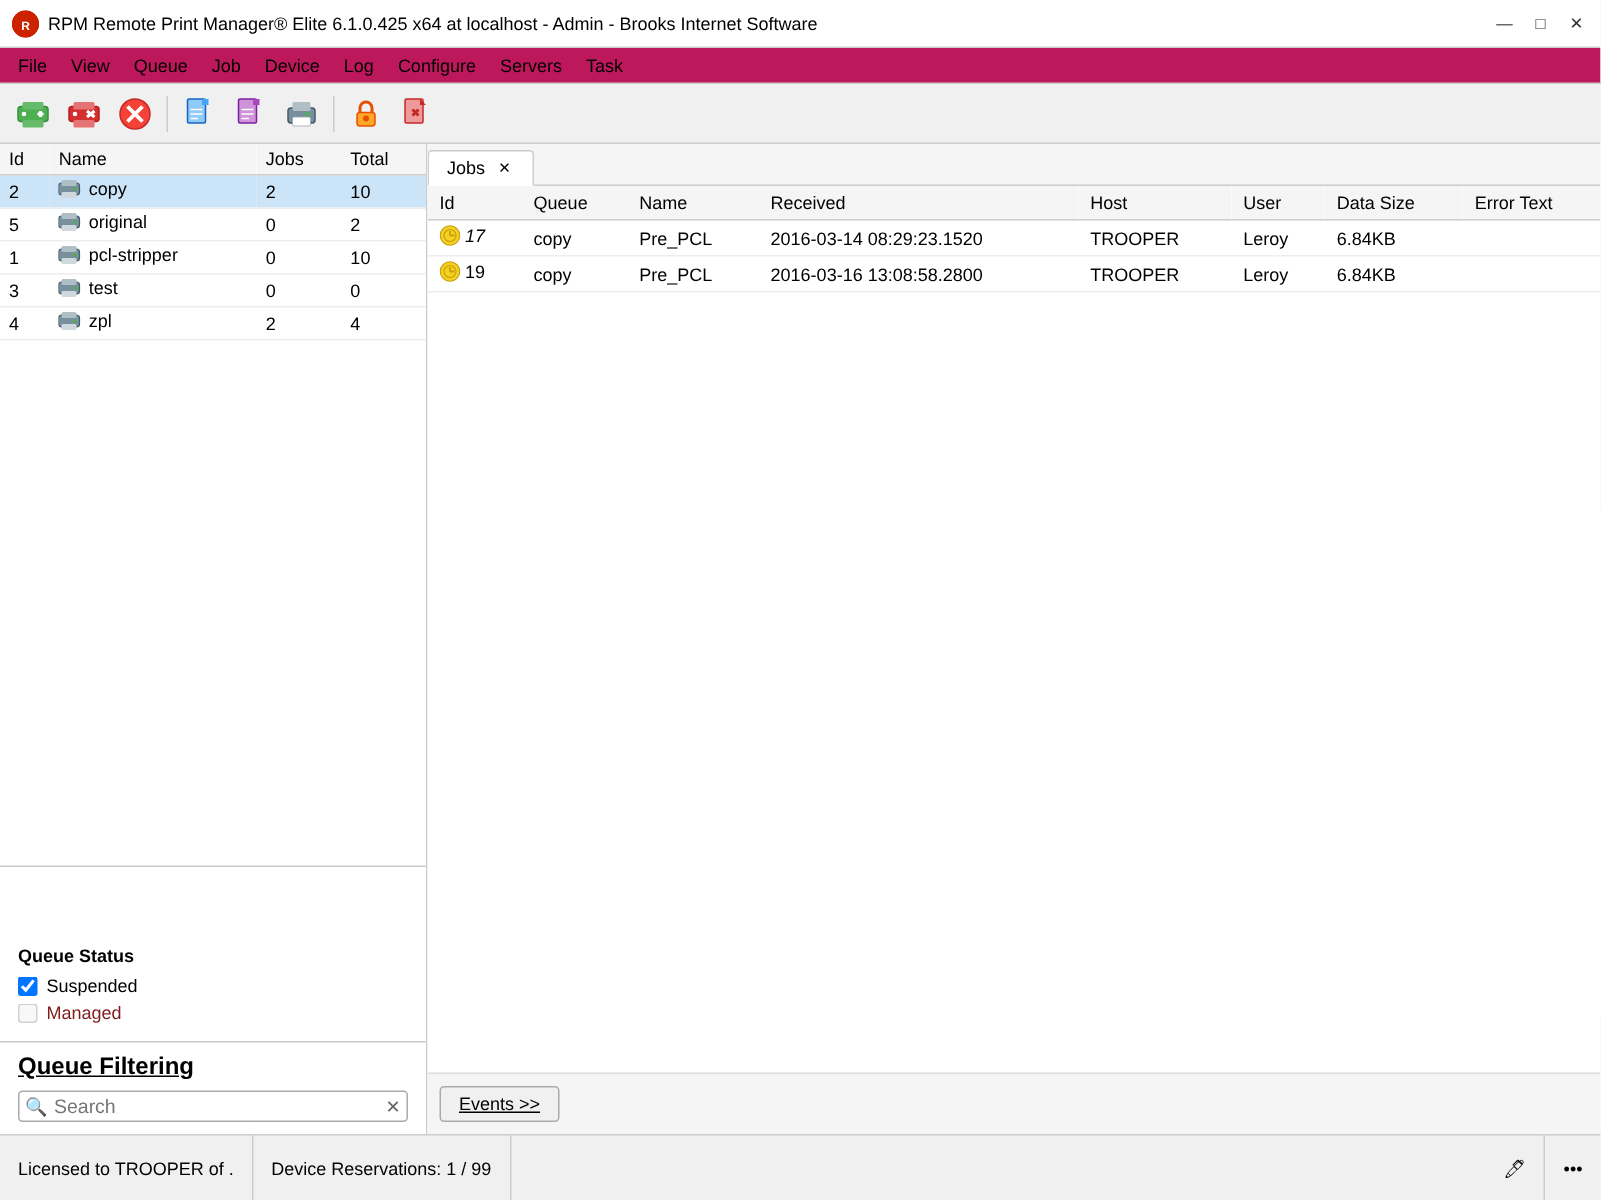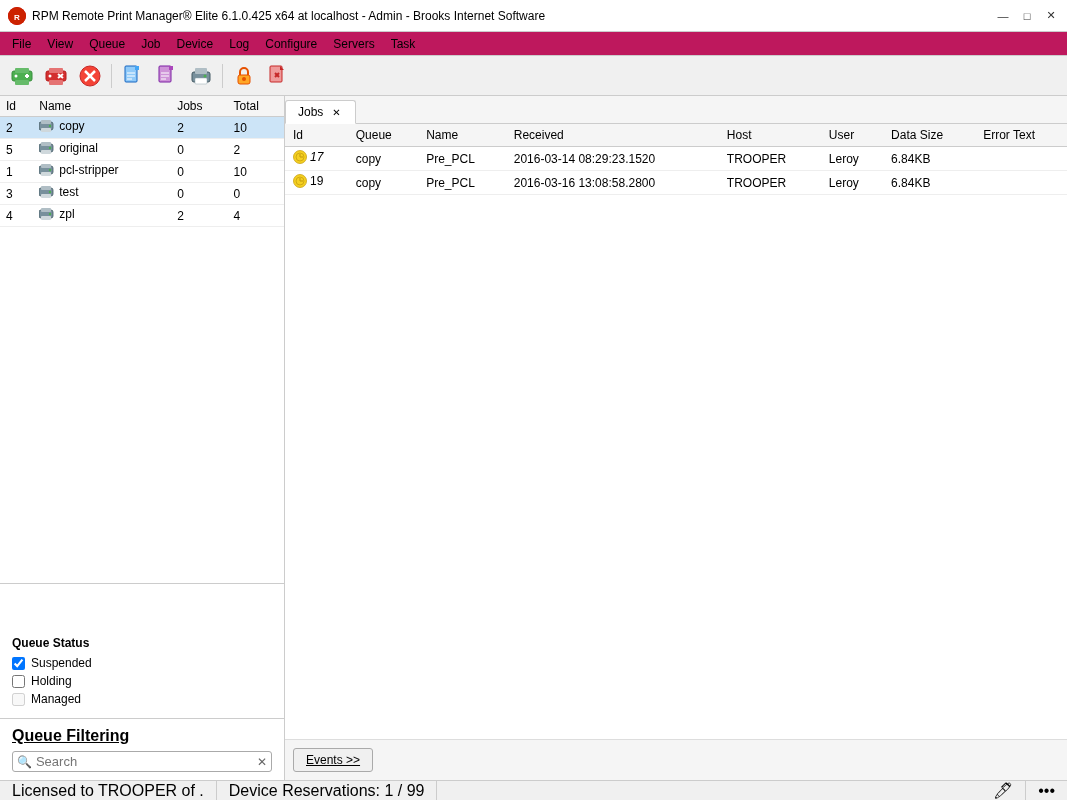--- a/index.html
+++ b/index.html
@@ -168,21 +168,21 @@
       gap: 6px;
       margin-bottom: 4px;
       font-size: 12px;
     }
     .checkbox-row input[type="checkbox"] {
       width: 13px;
       height: 13px;
       cursor: pointer;
     }
     .checkbox-label-disabled {
-      color: #000000;
+      color: #7f1d1d;
     }
 
     
     #queue-filtering {
       padding: 8px 12px;
     }
     #queue-filtering .section-title {
       font-weight: bold;
       font-size: 16px;
       margin-bottom: 6px;
@@ -278,26 +278,26 @@
     }
     #jobs-table td {
       padding: 3px 8px;
       border-bottom: 1px solid #eee;
       font-size: 12px;
       white-space: nowrap;
     }
 
     
     #status-bar {
-      height: 20px;
+      height: 44px;
       background: #f0f0f0;
       border-top: 1px solid #ccc;
       display: flex;
       align-items: flex-start;
-      font-size: 16px;
+      font-size: 12px;
       flex-shrink: 0;
     }
     .status-section {
       padding: 0 12px;
       border-right: 1px solid #ccc;
       height: 100%;
       display: flex;
       align-items: center;
     }
     .status-section:last-child { border-right: none; }
@@ -537,24 +537,20 @@
 
     <div id="queue-status">
       <div class="section-title">Queue Status</div>
       <div id="queue-status-checkboxes">
 
           <div class="checkbox-row">
             <input type="checkbox" checked="" style="">
             <span>Suspended</span>
           </div>
           <div class="checkbox-row">
-            <input type="checkbox" style="">
-            <span>Holding</span>
-          </div>
-          <div class="checkbox-row">
             <input type="checkbox" disabled="" style="">
             <span class="checkbox-label-disabled">Managed</span>
           </div>
         </div>
     </div>
 
     <div id="queue-filtering">
       <div class="section-title">Queue Filtering</div>
       <div id="search-wrapper">
         <span class="search-icon-span">🔍</span>

